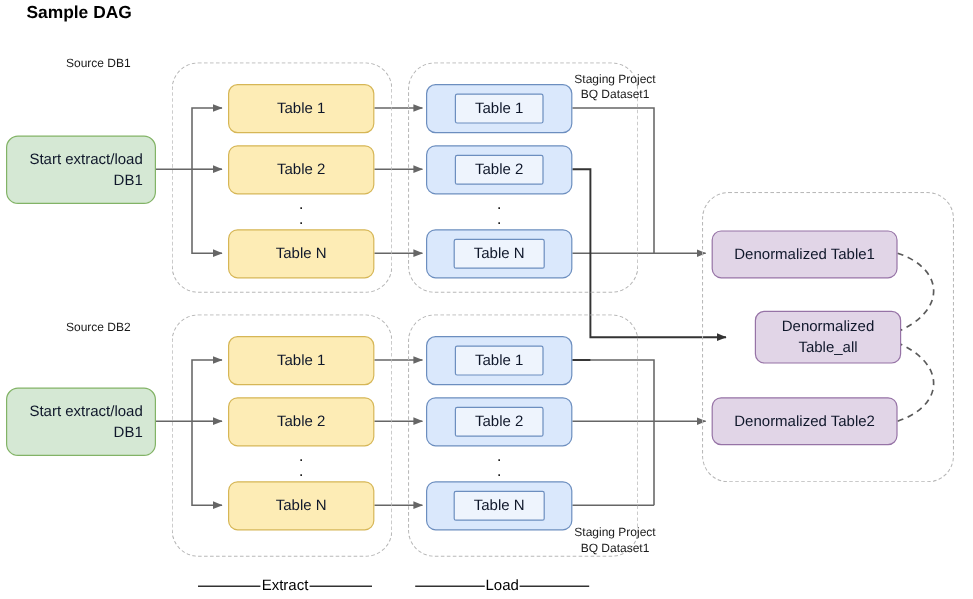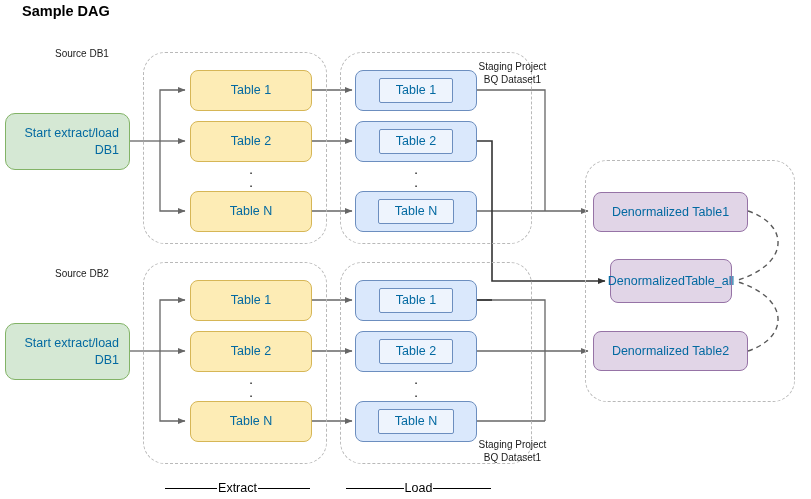--- a/index.html
+++ b/index.html
@@ -24,21 +24,21 @@
     height: 499px;
   }
   .node {
     position: absolute;
     box-sizing: border-box;
     display: flex;
     align-items: center;
     justify-content: center;
     text-align: center;
     font-size: 12.5px;
-    color: #0369a1;
+    color: #0f172a;
     border-radius: 8px;
     line-height: 1.35;
     z-index: 3;
   }
   .node-yellow {
     background: #fdecb5;
     border: 1.3px solid #d6b656;
   }
   .node-blue {
     background: #dae8fc;
@@ -107,21 +107,21 @@
     z-index: 4;
     font-size: 12.5px;
     color: #000;
   }
   .phase .bar {
     height: 0;
     border-top: 1.2px solid #000;
     flex: 1 1 auto;
   }
   .phase .ptxt { padding: 0 1px; white-space: nowrap; }
-  .two-line { flex-direction: row; }
+  .two-line { flex-direction: column; margin-left: 19px; }
   .two-line > span { display: block; }
 </style>
 </head>
 <body>
 
 <div id="canvas">
 
   <div id="title">Sample DAG</div>
 
   <svg id="svg-layer" viewBox="0 0 811 499">

